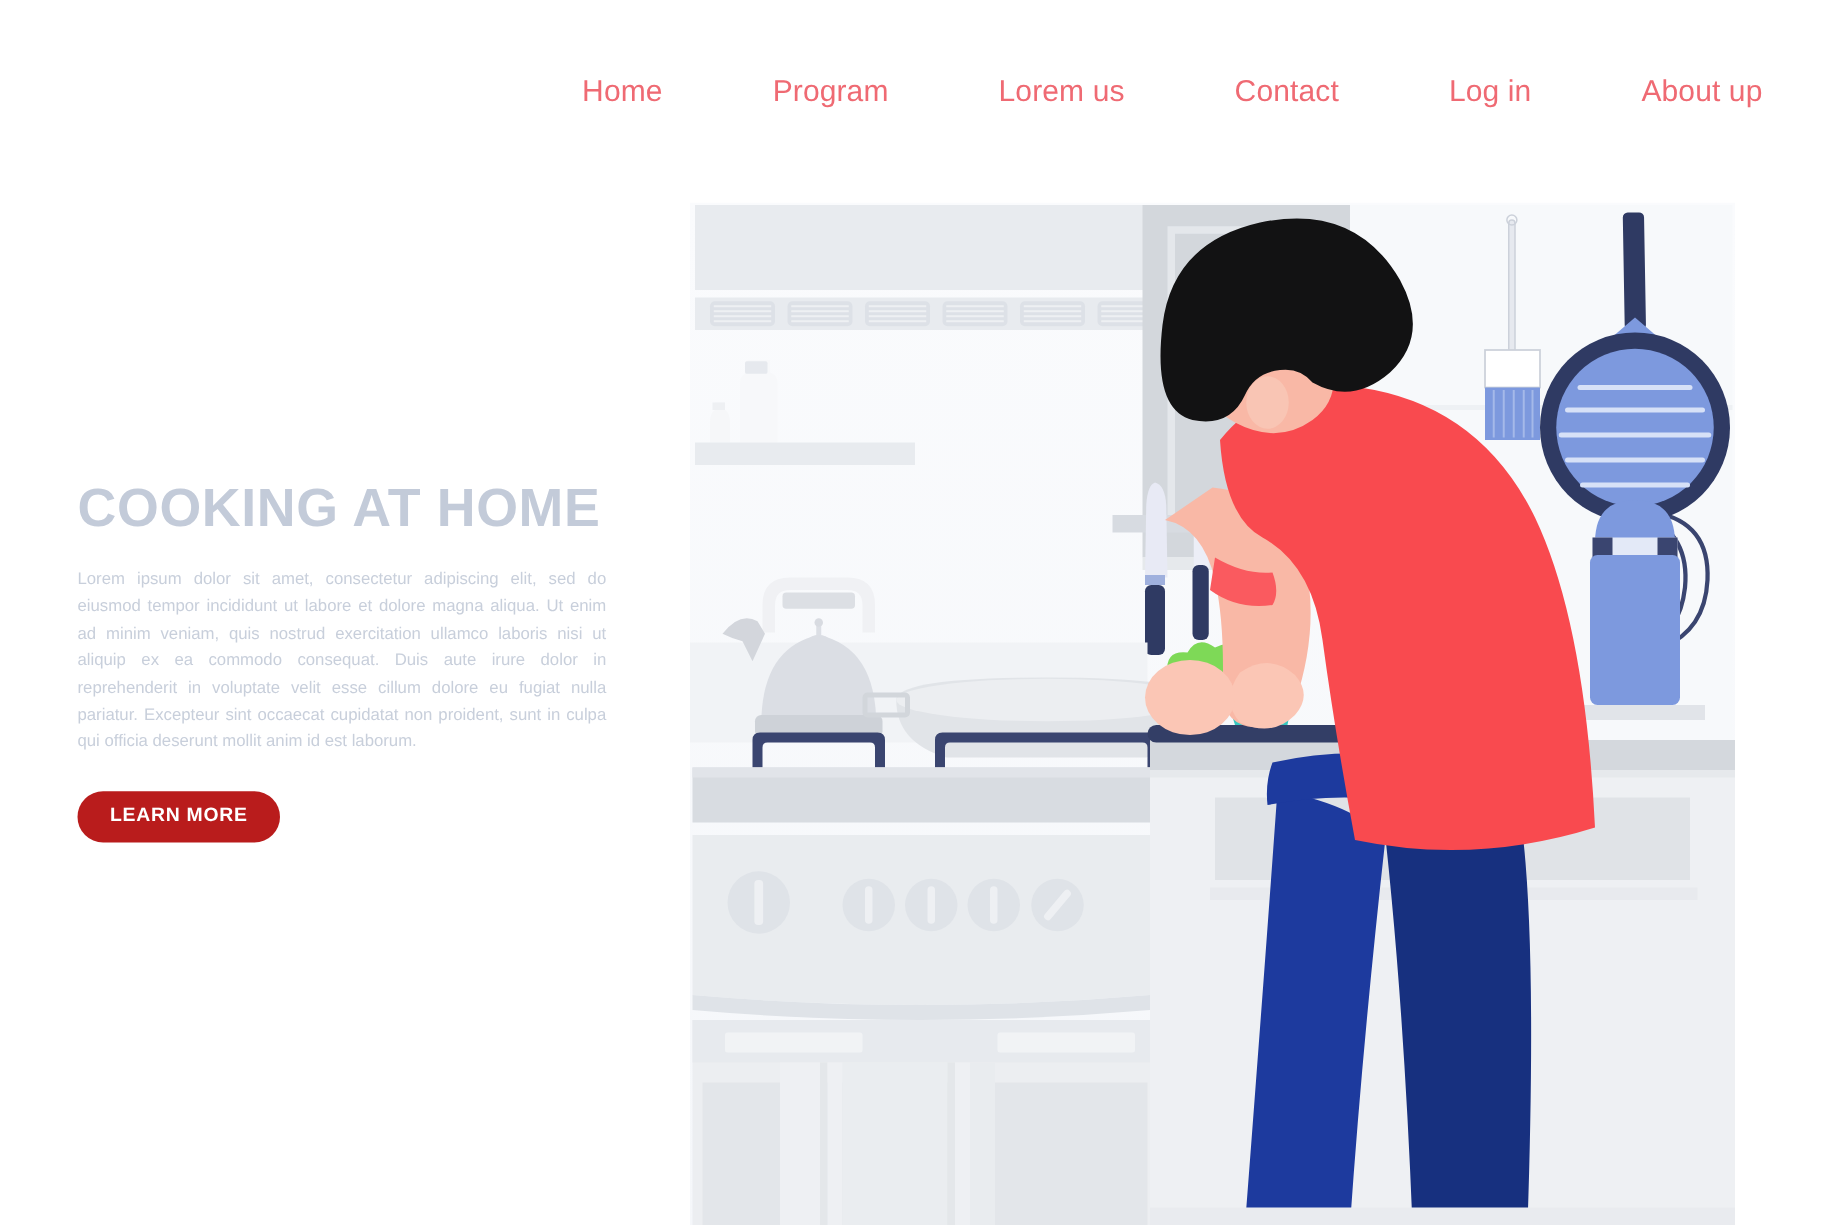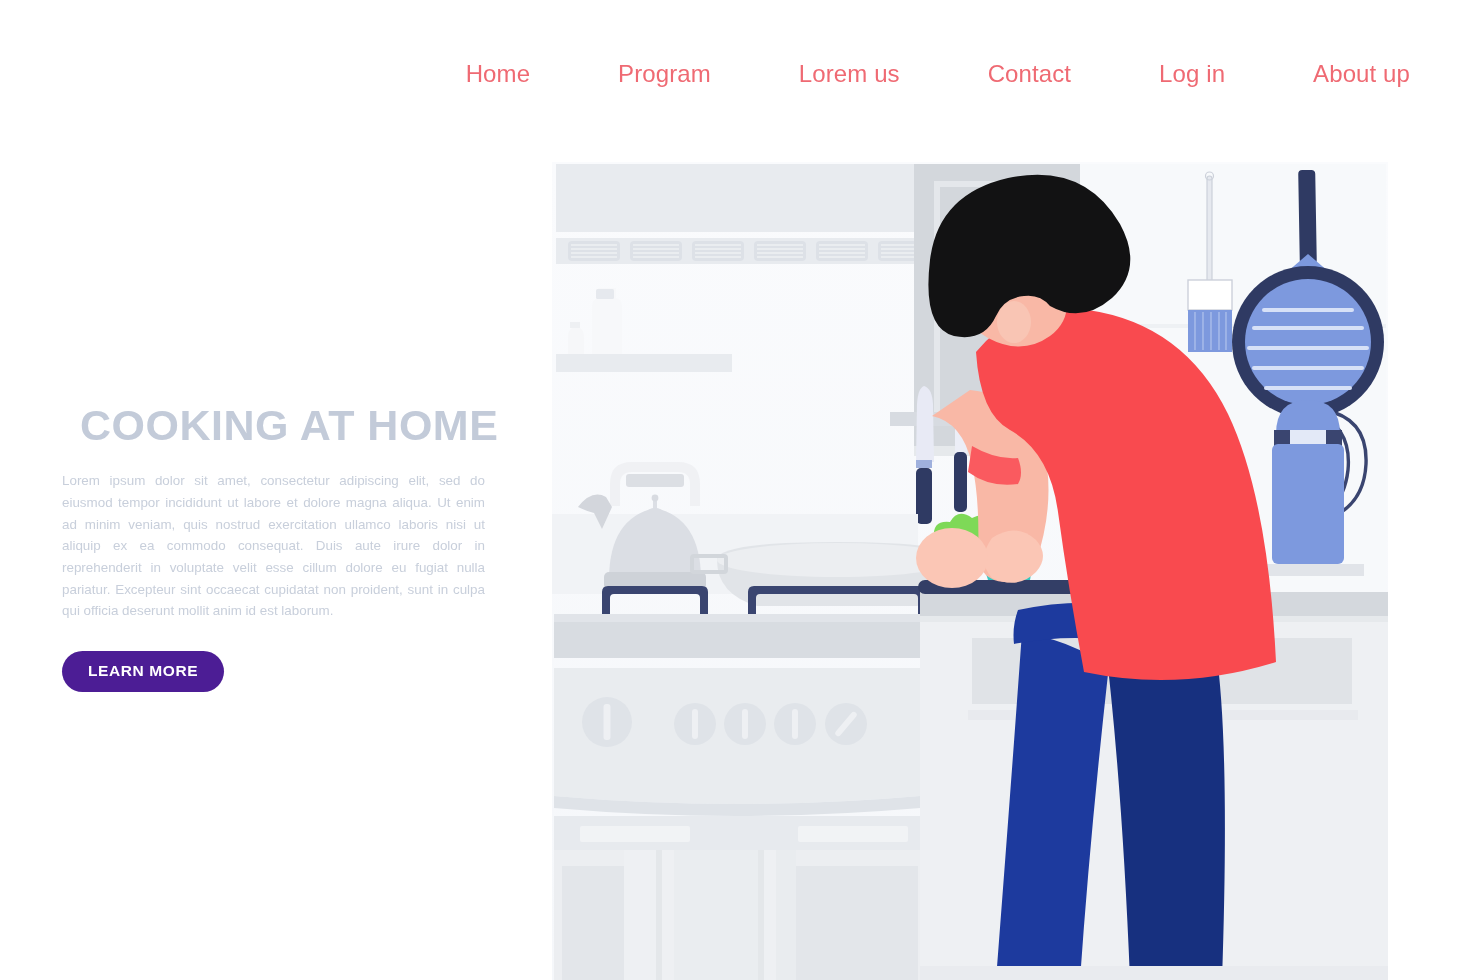--- a/index.html
+++ b/index.html
@@ -48,40 +48,40 @@
   .nav-link:first-child { margin-left: 0; }
 
   
   .hero-copy {
     position: absolute;
     left: 62px;
     top: 385px;
     width: 430px;
   }
   .hero-title {
-    margin: 18px;
+    margin: 0;
     font-size: 43px;
     font-weight: bold;
     letter-spacing: 0.5px;
     color: #c3cbd9;
     line-height: 1.05;
     white-space: nowrap;
   }
   .hero-body {
     margin: 22px 16px 0 0;
     font-size: 13.4px;
     line-height: 1.62;
     color: #c8cfdb;
     text-align: justify;
     width: 423px;
   }
   .cta-button {
     margin-top: 29px;
     display: inline-block;
-    background: #4c1d95;
+    background: #b91c1c;
     color: #ffffff;
     border: none;
     border-radius: 22px;
     padding: 11px 26px 12px 26px;
     font-size: 15.5px;
     font-weight: bold;
     letter-spacing: 0.6px;
     font-family: "Liberation Sans", sans-serif;
     cursor: pointer;
   }

